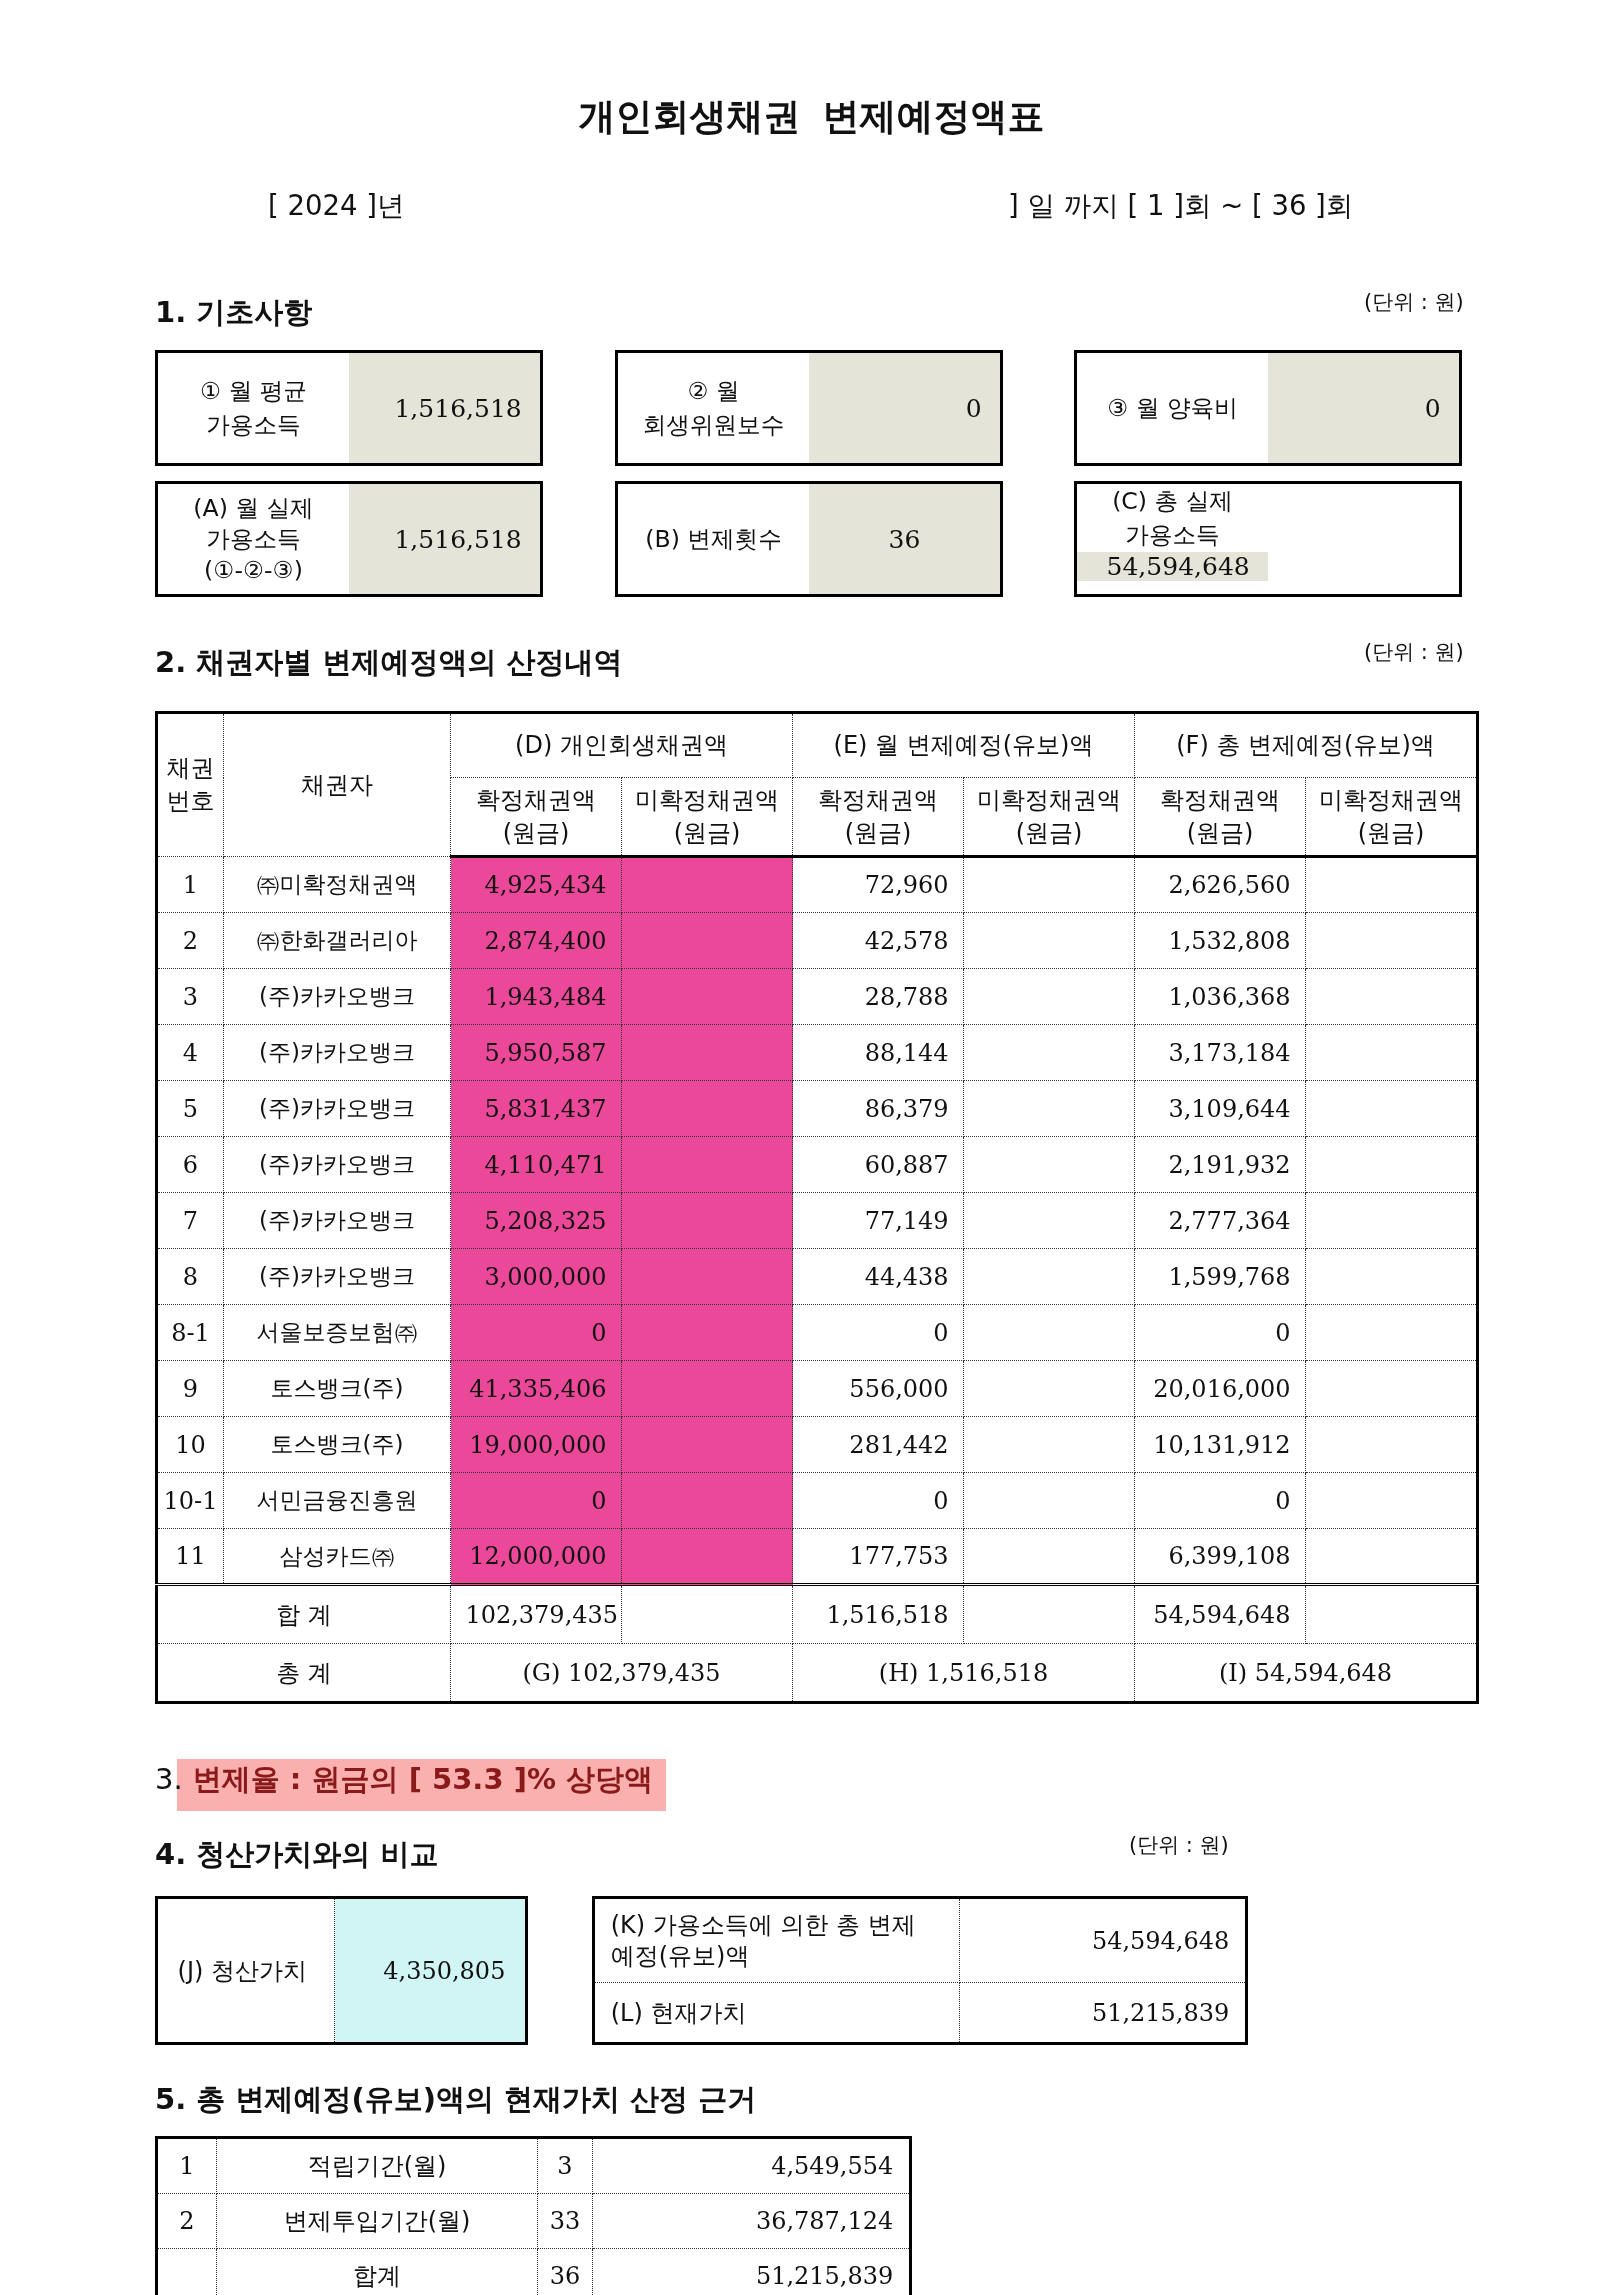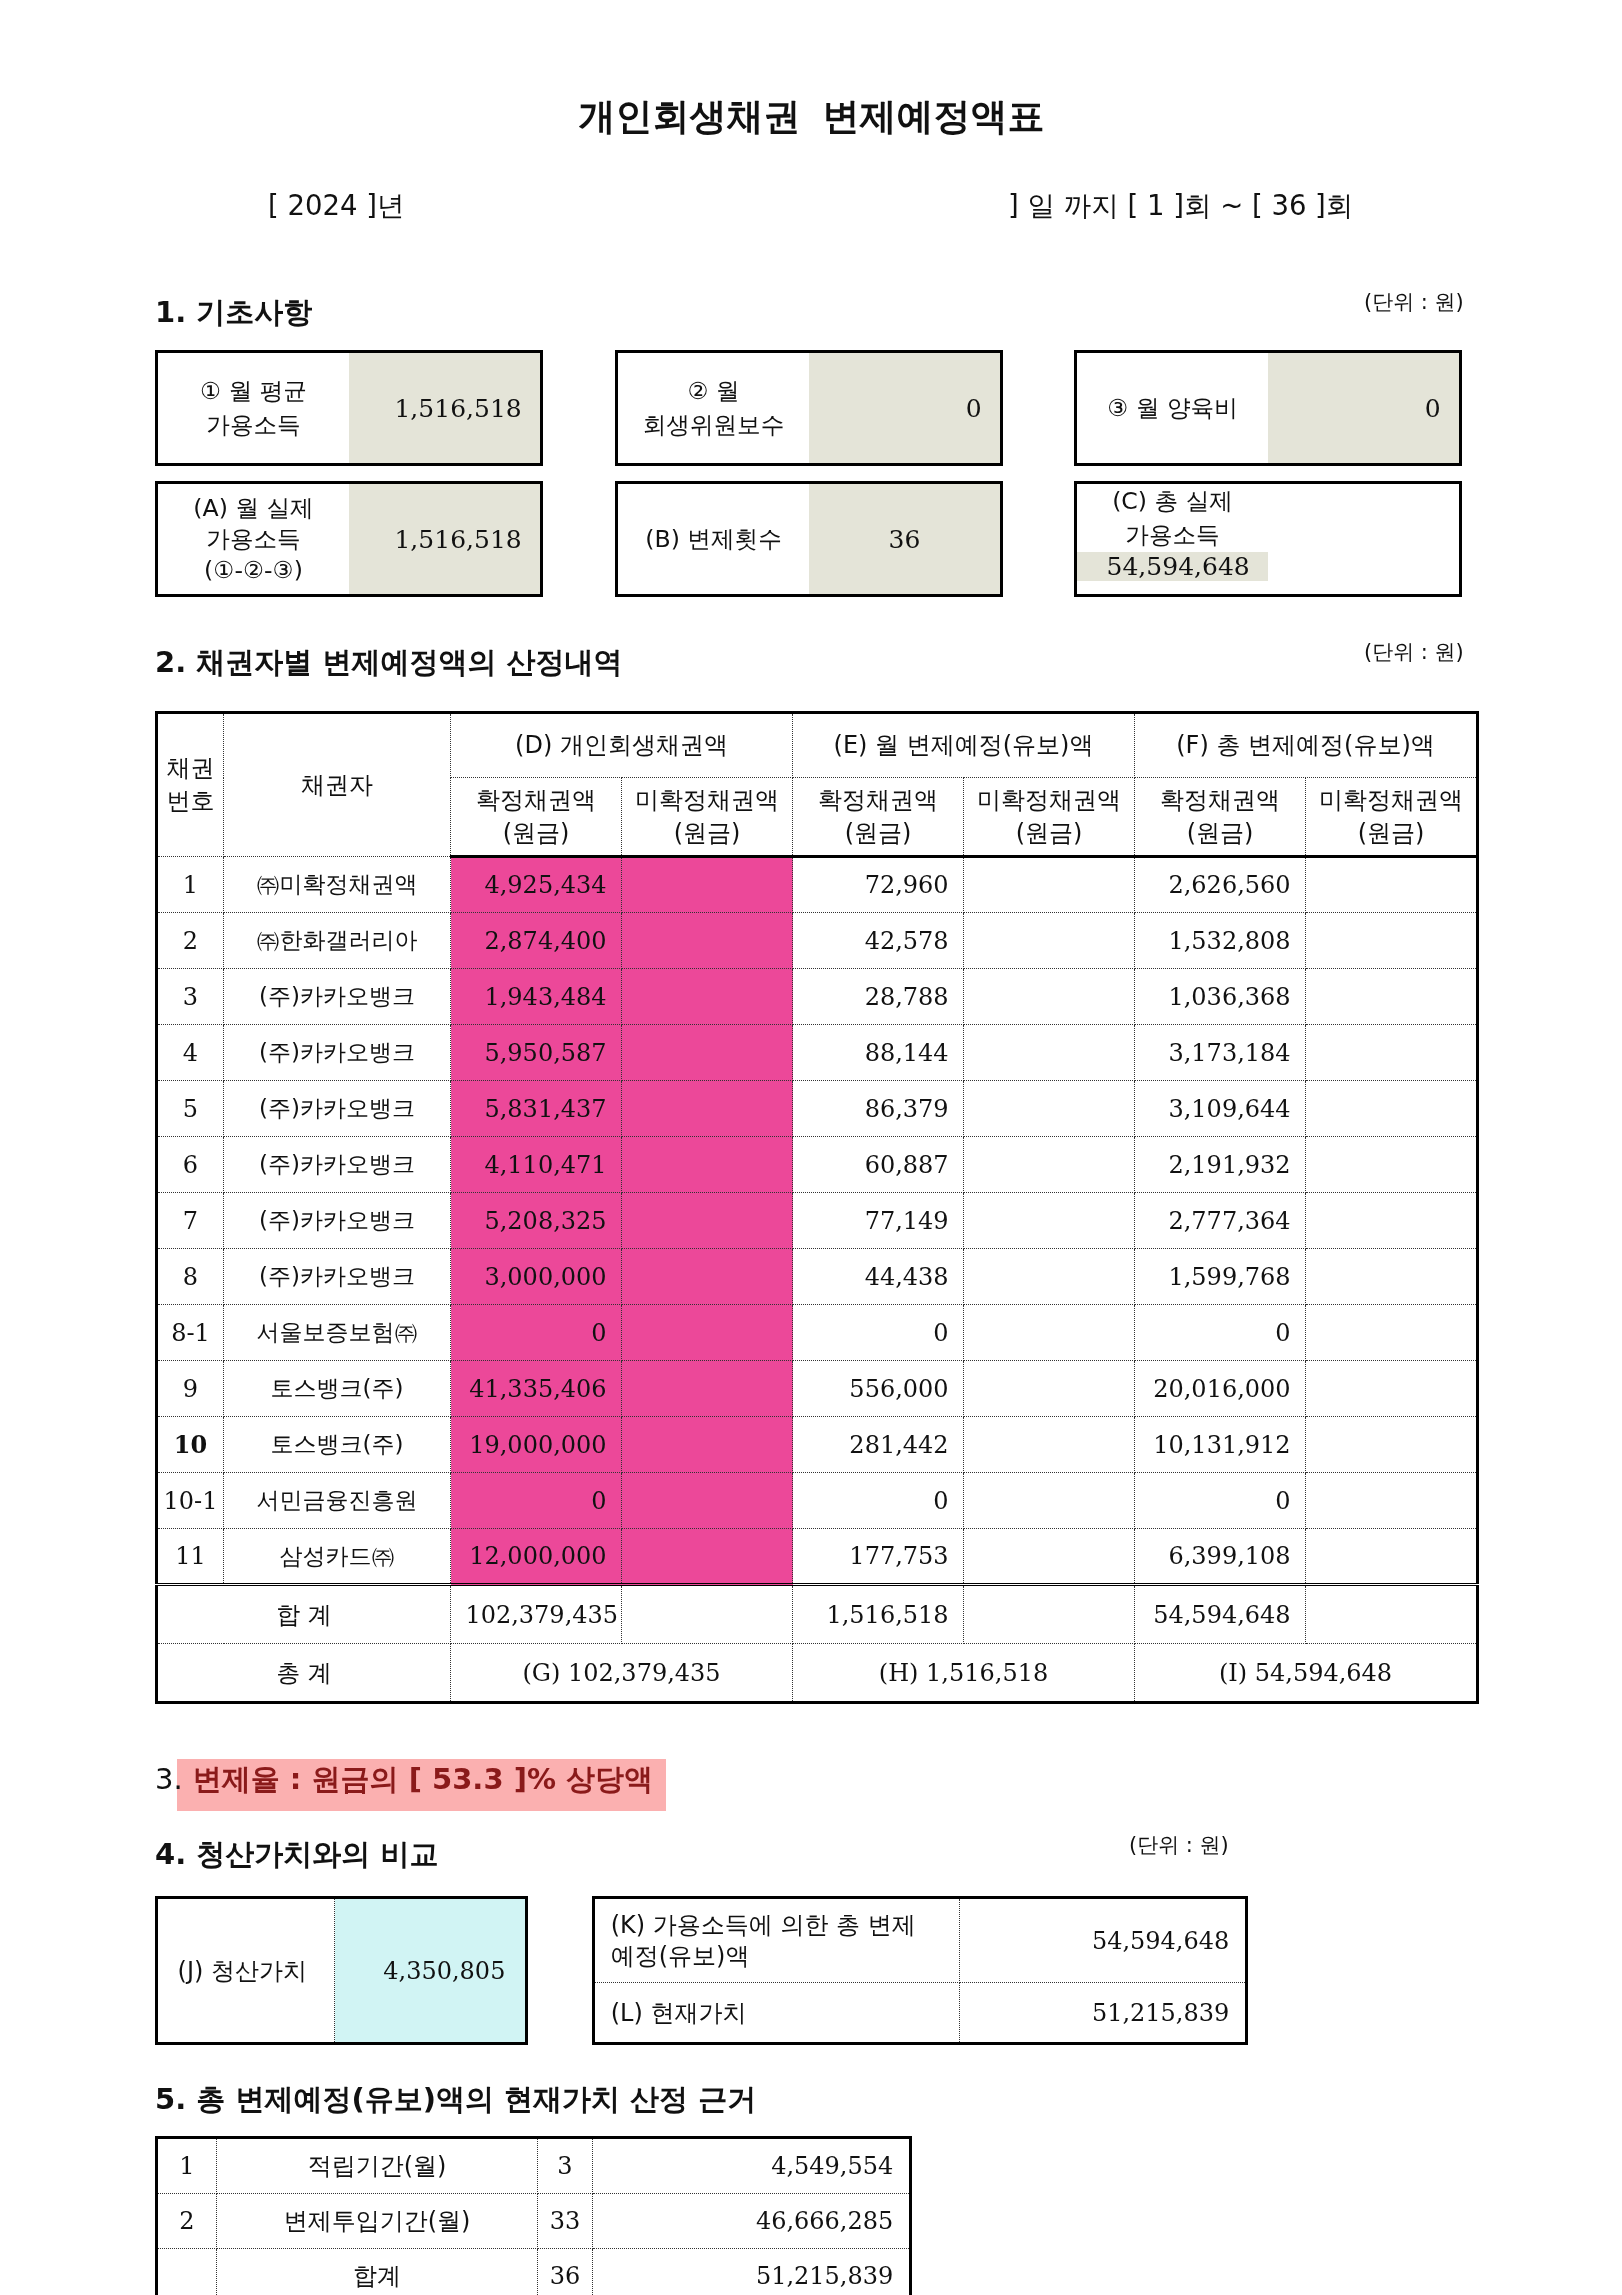--- a/index.html
+++ b/index.html
@@ -214,21 +214,21 @@
         <td style="padding: 0px;">9</td>
         <td class="name">토스뱅크(주)</td>
         <td class="num cy">41,335,406</td>
         <td class="num cy"></td>
         <td class="num">556,000</td>
         <td class="num"></td>
         <td class="num">20,016,000</td>
         <td class="num"></td>
       </tr>
       <tr>
-        <td style="padding: 0px; font-weight: bold;">10</td>
+        <td style="padding: 0px;">10</td>
         <td class="name">토스뱅크(주)</td>
         <td class="num cy">19,000,000</td>
         <td class="num cy"></td>
         <td class="num">281,442</td>
         <td class="num"></td>
         <td class="num">10,131,912</td>
         <td class="num"></td>
       </tr>
       <tr>
         <td style="padding: 0px;">10-1</td>
@@ -322,21 +322,21 @@
       <tr>
         <td class="c" style="padding: 0px;">1</td>
         <td class="c sans">적립기간(월)</td>
         <td class="c" style="padding: 0px;">3</td>
         <td class="r">4,549,554</td>
       </tr>
       <tr>
         <td class="c" style="padding: 0px;">2</td>
         <td class="c sans">변제투입기간(월)</td>
         <td class="c" style="padding: 0px;">33</td>
-        <td class="r">46,666,285</td>
+        <td class="r">36,787,124</td>
       </tr>
       <tr>
         <td class="c" style="padding: 0px;"></td>
         <td class="c sans">합계</td>
         <td class="c" style="padding: 0px;">36</td>
         <td class="r">51,215,839</td>
       </tr>
     </tbody>
 </table>
 

